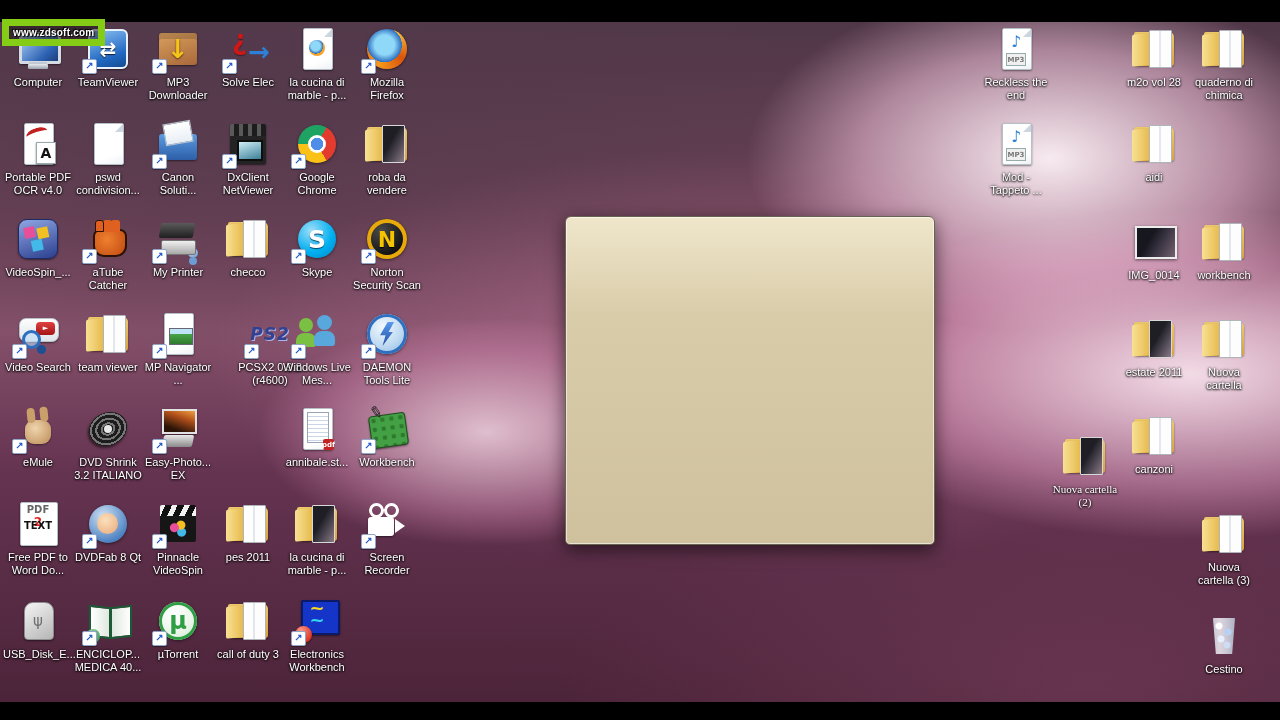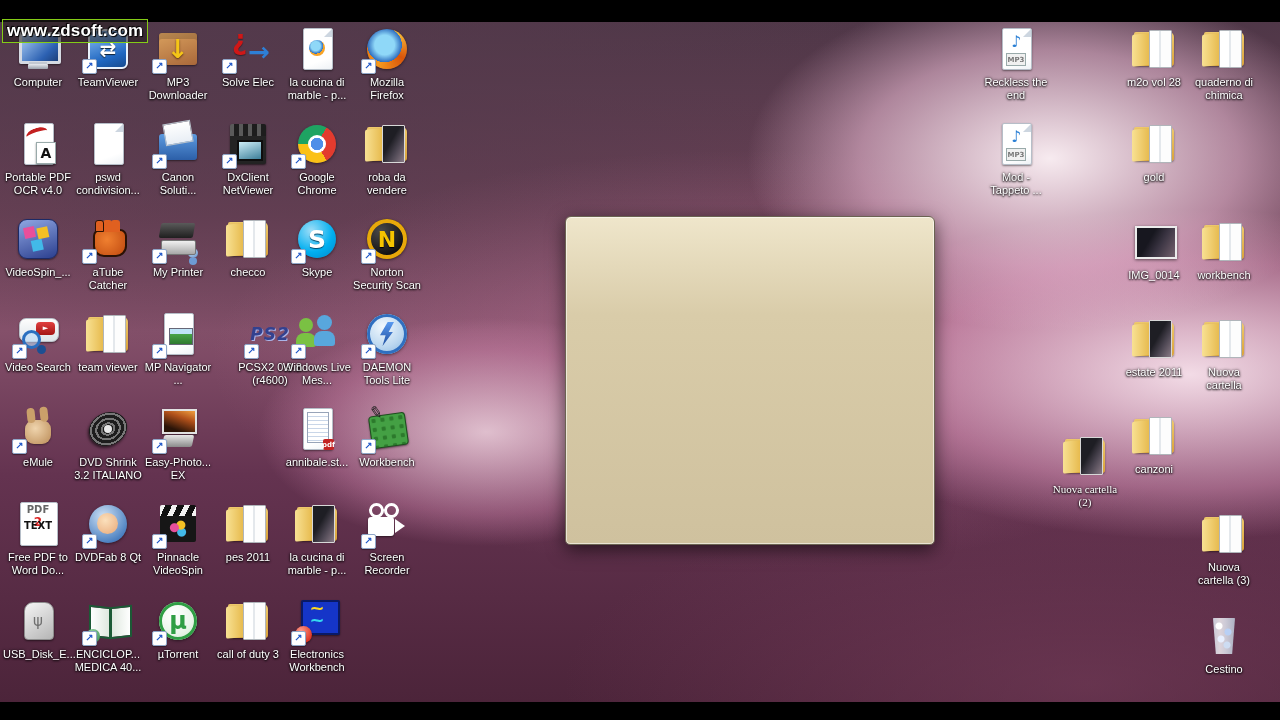--- a/index.html
+++ b/index.html
@@ -13,21 +13,21 @@
       radial-gradient(ellipse 300px 150px at 38% 60%, rgba(255,230,240,.75), rgba(224,148,187,.35) 55%, transparent 76%),
       radial-gradient(ellipse 760px 300px at 58% 50%, rgba(205,128,166,.45), transparent 70%),
       radial-gradient(ellipse 900px 420px at 20% 8%, rgba(84,58,76,.85), transparent 70%),
       radial-gradient(ellipse 700px 260px at 85% 95%, rgba(120,62,92,.6), transparent 75%),
       linear-gradient(180deg,#4c3646 0%,#6b4156 30%,#84506a 46%,#643350 66%,#4a2338 100%);}
   .bar{position:absolute;left:0;width:1280px;background:#000;z-index:6}
   #bar-top{top:0;height:22px}
   #bar-bottom{bottom:0;height:18px}
   
   #watermark{position:absolute;left:2px;top:19px;z-index:7;background:rgba(35,30,30,.55);
-    border:1px solid #84cc16;padding:1px 4px;color:#fff;font-size:17px;font-weight:bold;
+    border:7px solid #84cc16;padding:1px 4px;color:#fff;font-size:10px;font-weight:bold;
     text-shadow:1px 1px 1px #000, -1px -1px 1px #000;letter-spacing:.2px}
   
   .cell{position:absolute;width:70px;text-align:center;z-index:3;cursor:default}
   .lbl{margin-top:3px;font-size:11px;line-height:1.18;color:#fff;text-shadow:0 1px 2px #000,0 0 3px #000}
   .ic{width:48px;height:48px;position:relative;margin:0 auto}
   .g{position:absolute;inset:0;display:flex;align-items:center;justify-content:center;font-family:"DejaVu Sans",sans-serif}
   .sc{position:absolute;left:-2px;bottom:-1px;width:13px;height:13px;background:#fff;border:1px solid #8fa6c8;
     border-radius:2px;color:#1d56c8;font-size:10px;line-height:12px;text-align:center;font-weight:bold;z-index:2;box-shadow:0 1px 1px rgba(0,0,0,.4)}
   
   .ic-doc::before,.ic-firefox-doc::before,.ic-pdf-ocr::before,.ic-annibale::before,
@@ -548,21 +548,21 @@
         <div class="ic ic-mp3file">
           <span class="g g1">♪</span>
           <span class="g g2">MP3</span>
         </div>
         <div class="lbl">Mod - Tappeto ...</div>
       </div>
       <div class="cell" style="left: 1119px; top: 120px;">
         <div class="ic ic-folder-pages">
           <span class="g g1"></span>
         </div>
-        <div class="lbl">gold</div>
+        <div class="lbl">aidi</div>
       </div>
       <div class="cell" style="left: 1119px; top: 218px;">
         <div class="ic ic-img-photo"></div>
         <div class="lbl">IMG_0014</div>
       </div>
       <div class="cell" style="left: 1189px; top: 218px;">
         <div class="ic ic-folder-pages">
           <span class="g g1"></span>
         </div>
         <div class="lbl">workbench</div>

